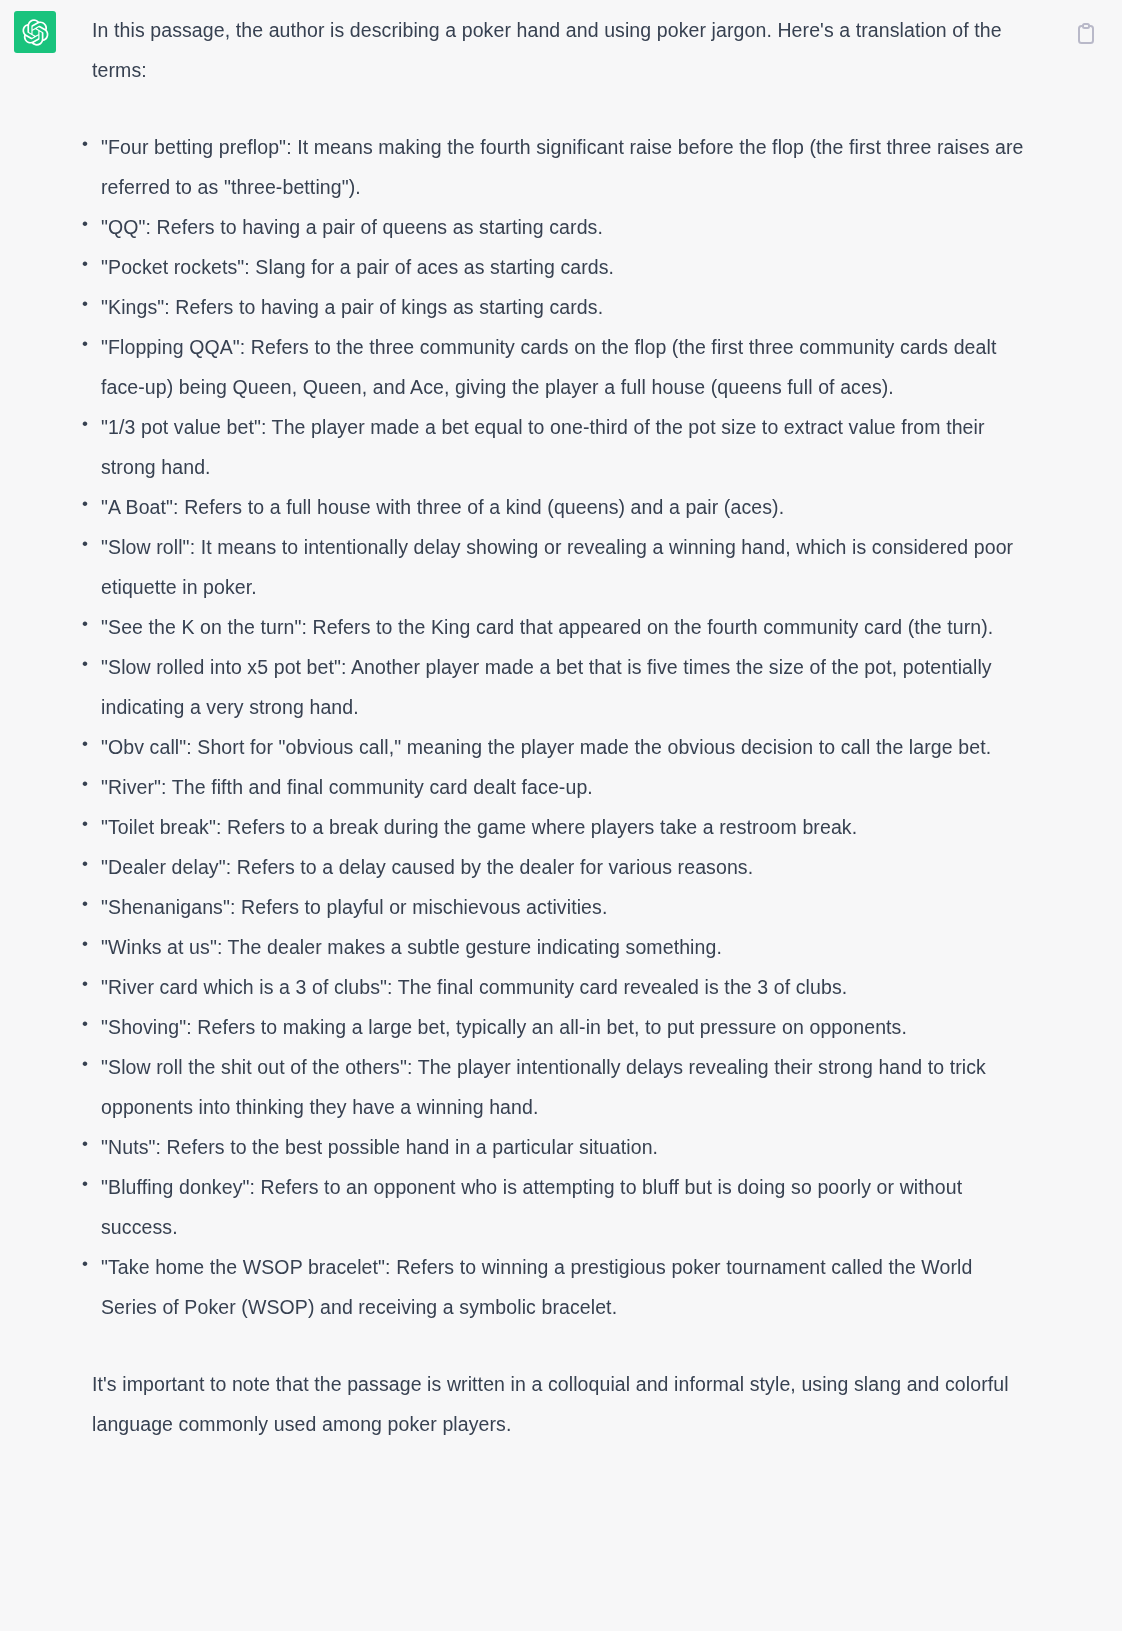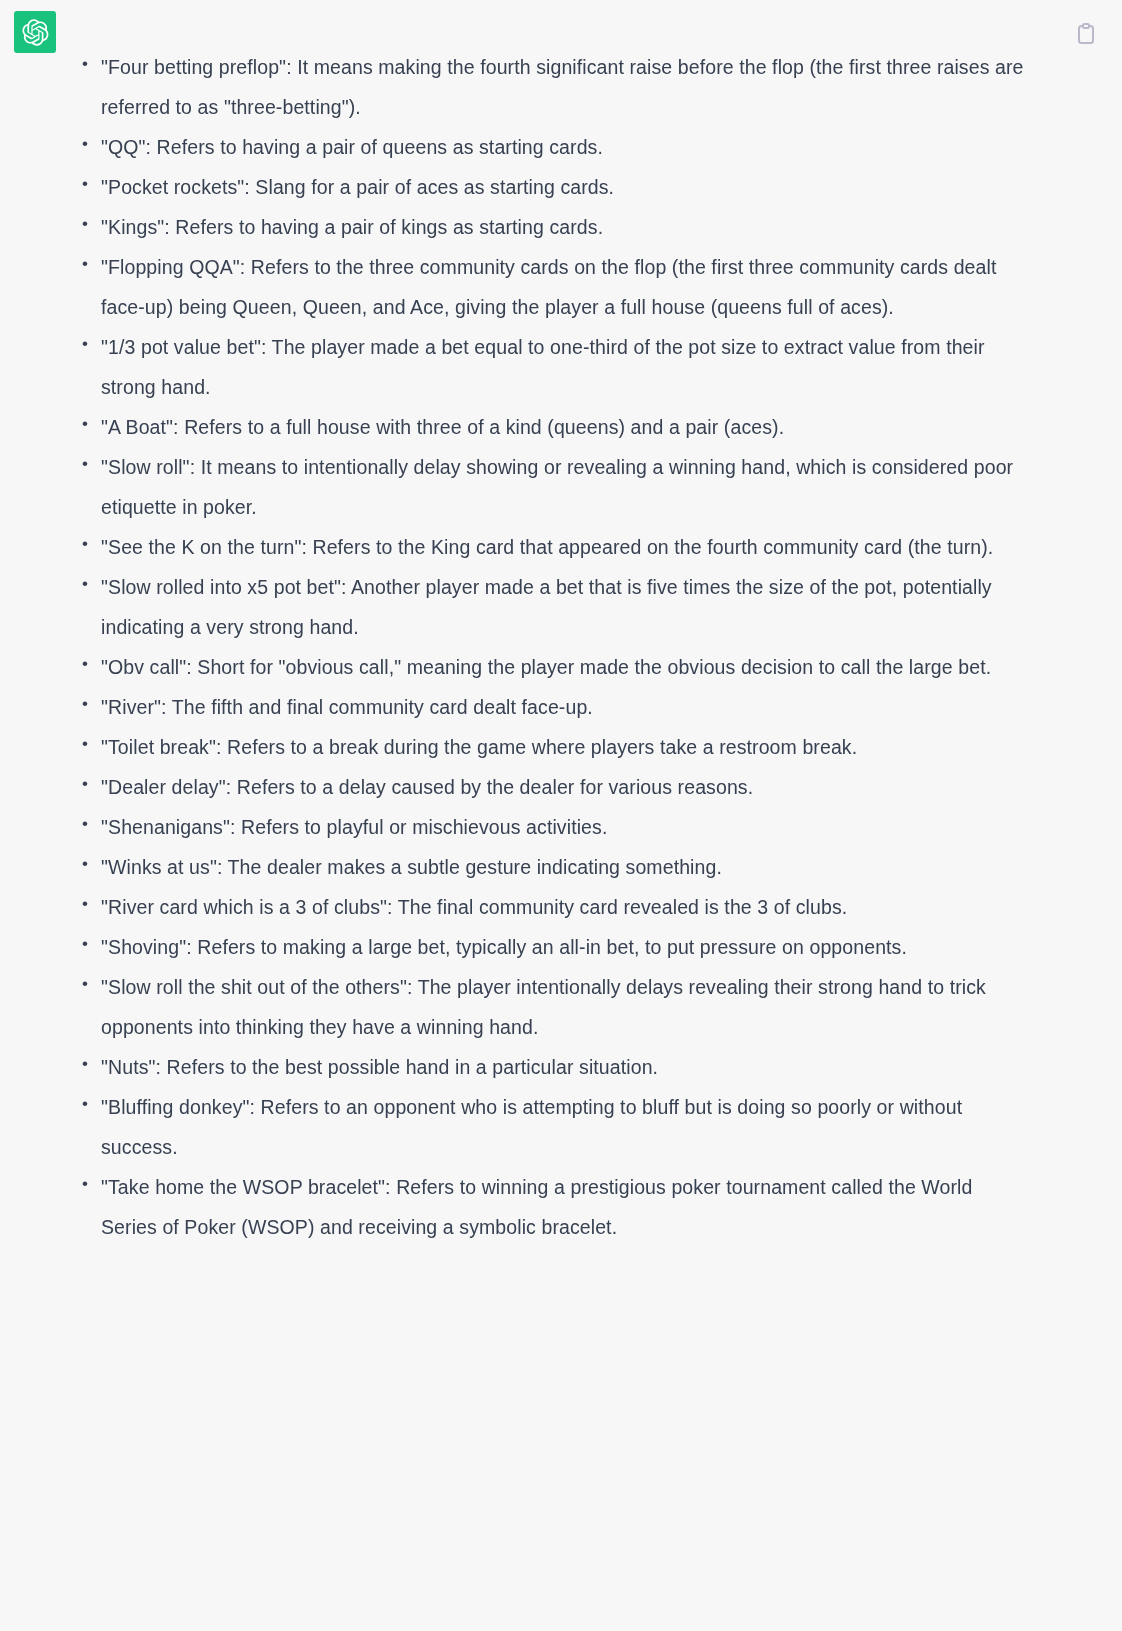--- a/index.html
+++ b/index.html
@@ -80,20 +80,21 @@
   </div>
 
   <button class="copy-btn" title="Copy">
     <svg viewBox="0 0 24 24" fill="none" stroke="currentColor" stroke-width="2" stroke-linecap="round" stroke-linejoin="round">
         <rect x="5" y="4.5" width="14" height="17" rx="2.5"></rect>
         <rect x="9" y="2.5" width="6" height="4" rx="1.5" fill="#f7f7f8"></rect>
       </svg>
   </button>
 
   <div class="content">
+    <p class="intro">In this passage, the author is describing a poker hand and using poker jargon. Here's a translation of the terms:</p>
 
     <ul class="term-list">
       <li>"Four betting preflop": It means making the fourth significant raise before the flop (the first three raises are referred to as "three-betting").</li>
       <li>"QQ": Refers to having a pair of queens as starting cards.</li>
       <li>"Pocket rockets": Slang for a pair of aces as starting cards.</li>
       <li>"Kings": Refers to having a pair of kings as starting cards.</li>
       <li>"Flopping QQA": Refers to the three community cards on the flop (the first three community cards dealt face-up) being Queen, Queen, and Ace, giving the player a full house (queens full of aces).</li>
       <li>"1/3 pot value bet": The player made a bet equal to one-third of the pot size to extract value from their strong hand.</li>
       <li>"A Boat": Refers to a full house with three of a kind (queens) and a pair (aces).</li>
       <li>"Slow roll": It means to intentionally delay showing or revealing a winning hand, which is considered poor etiquette in poker.</li>
@@ -106,15 +107,16 @@
       <li>"Shenanigans": Refers to playful or mischievous activities.</li>
       <li>"Winks at us": The dealer makes a subtle gesture indicating something.</li>
       <li>"River card which is a 3 of clubs": The final community card revealed is the 3 of clubs.</li>
       <li>"Shoving": Refers to making a large bet, typically an all-in bet, to put pressure on opponents.</li>
       <li>"Slow roll the shit out of the others": The player intentionally delays revealing their strong hand to trick opponents into thinking they have a winning hand.</li>
       <li>"Nuts": Refers to the best possible hand in a particular situation.</li>
       <li>"Bluffing donkey": Refers to an opponent who is attempting to bluff but is doing so poorly or without success.</li>
       <li>"Take home the WSOP bracelet": Refers to winning a prestigious poker tournament called the World Series of Poker (WSOP) and receiving a symbolic bracelet.</li>
     </ul>
 
+    <p class="outro">It's important to note that the passage is written in a colloquial and informal style, using slang and colorful language commonly used among poker players.</p>
   </div>
 
 </div>
 
 </body></html>

